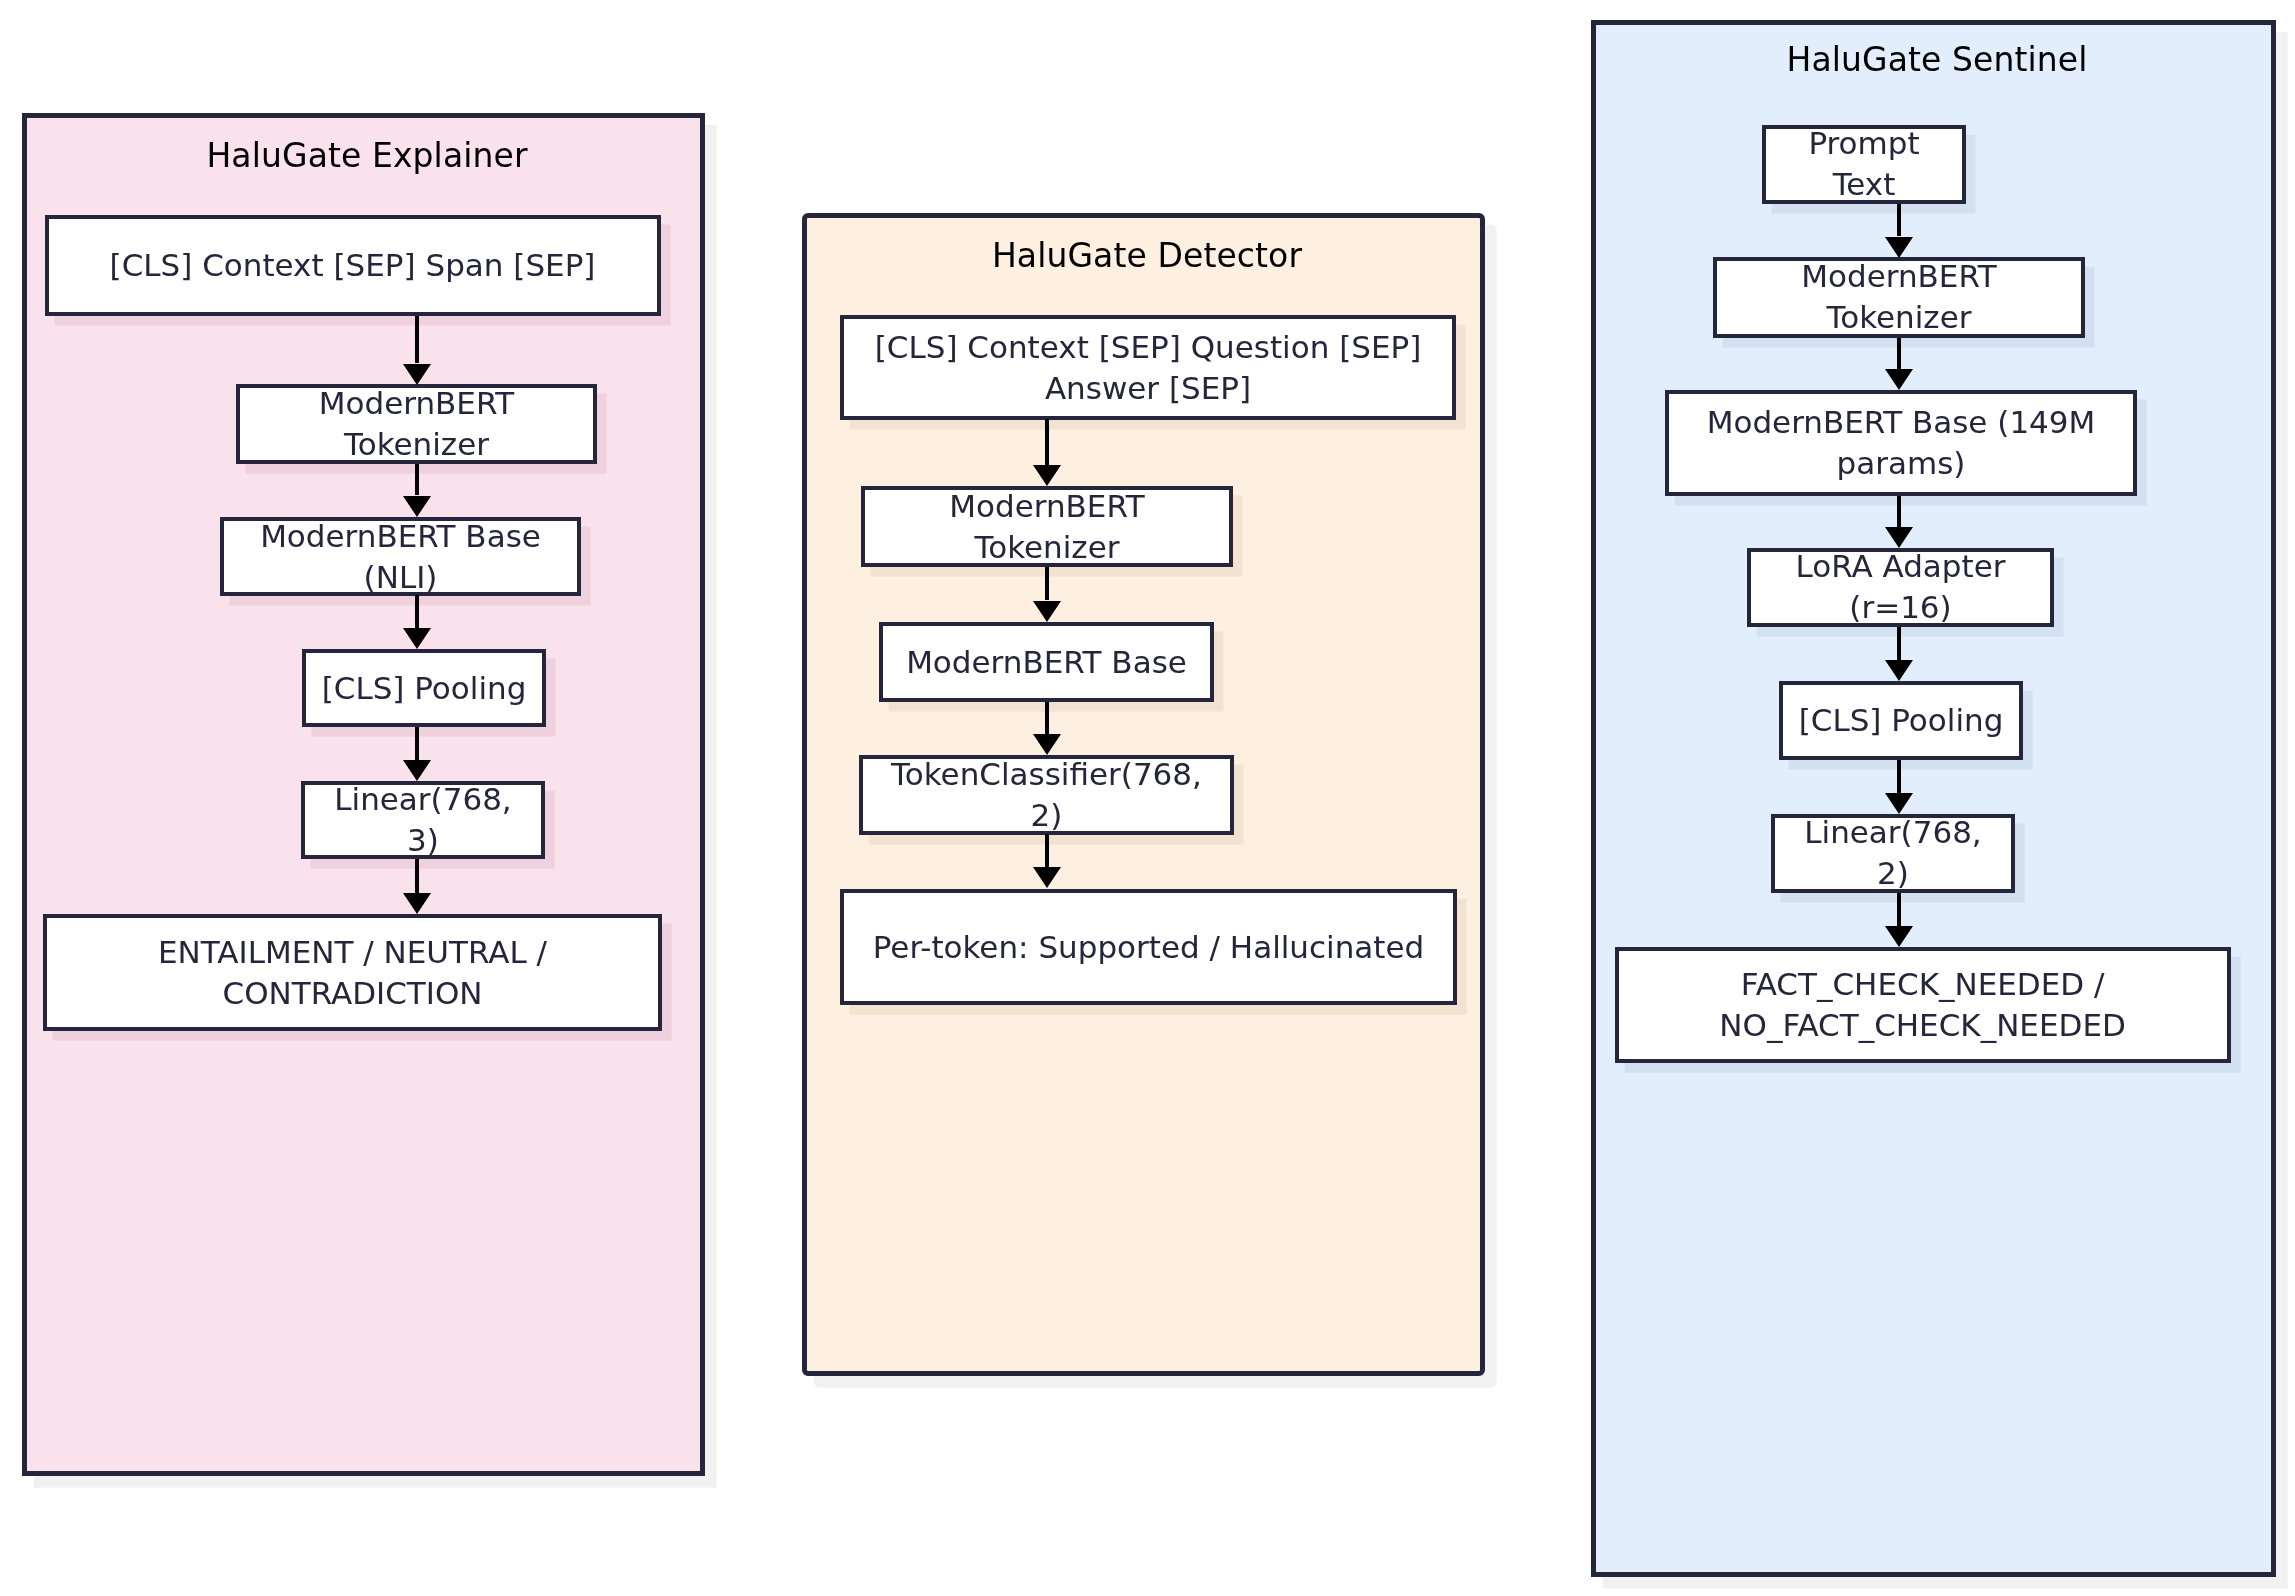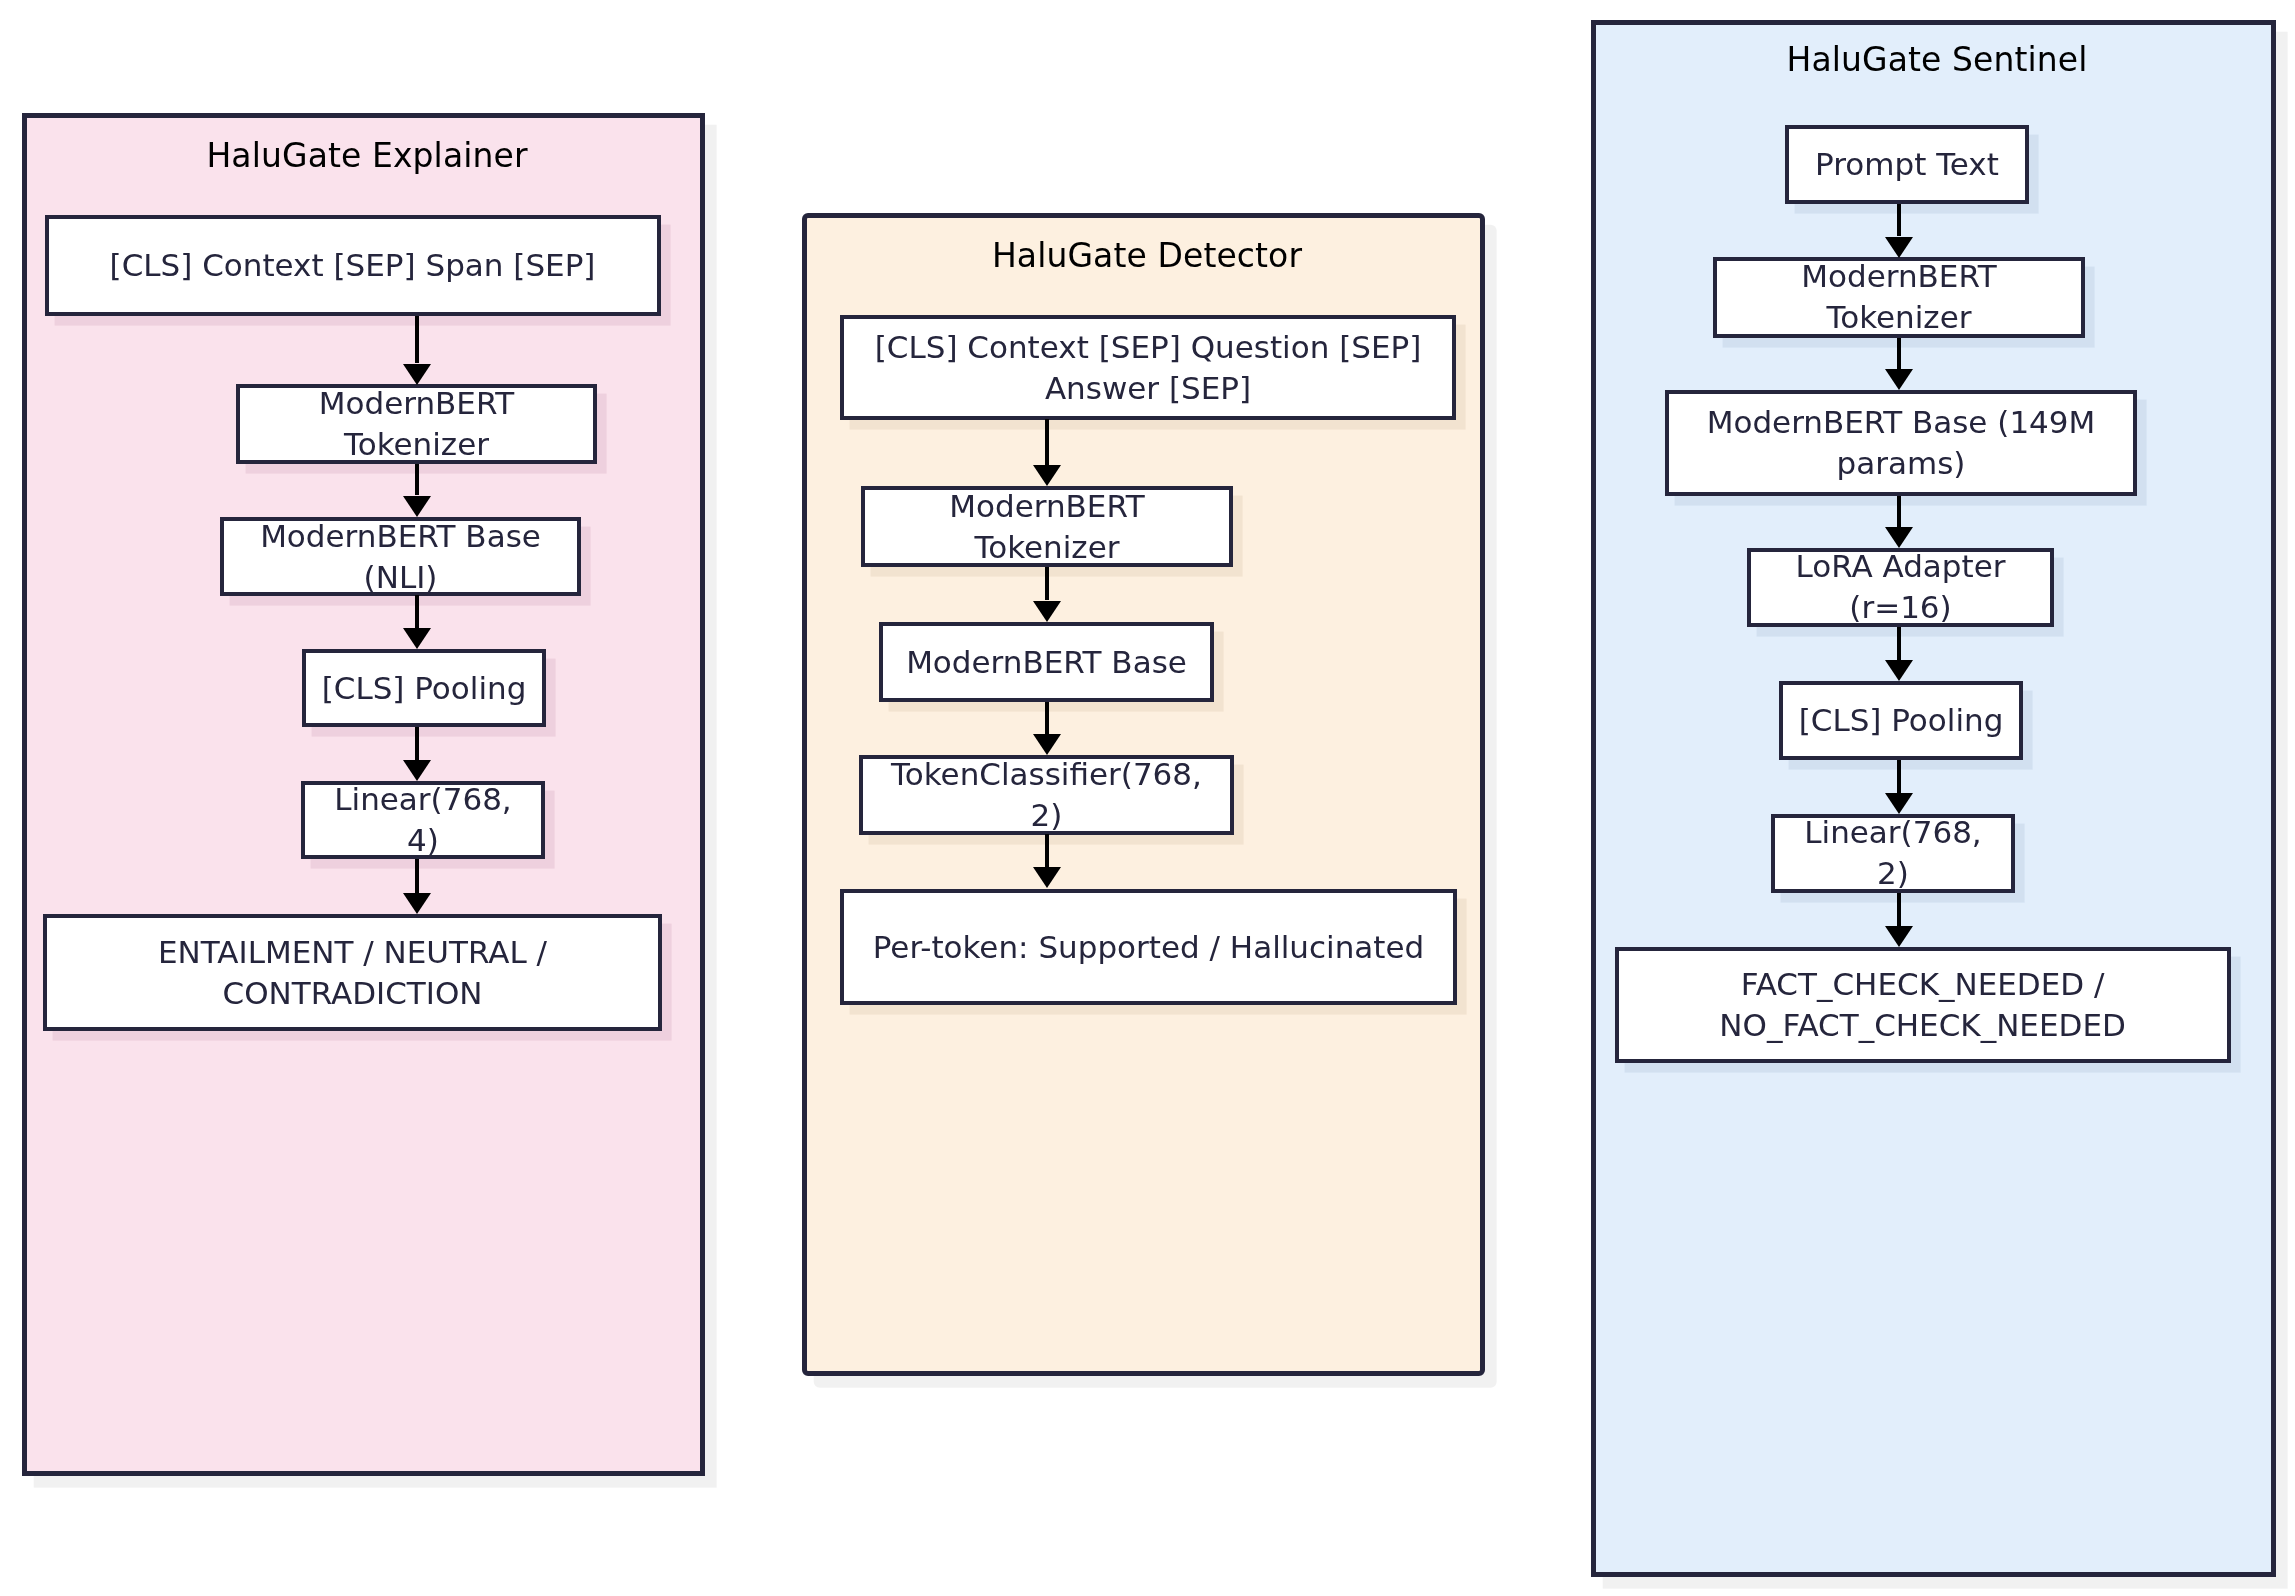--- a/index.html
+++ b/index.html
@@ -85,21 +85,21 @@
     <div class="node pinkshadow" style="left:209px; top:266px; width:361px; height:80px;">
       <span>ModernBERT Tokenizer</span>
     </div>
     <div class="node pinkshadow" style="left:193px; top:399px; width:361px; height:79px;">
       <span>ModernBERT Base (NLI)</span>
     </div>
     <div class="node pinkshadow" style="left:275px; top:531px; width:244px; height:78px;">
       <span>[CLS] Pooling</span>
     </div>
     <div class="node pinkshadow" style="left:274px; top:663px; width:244px; height:78px;">
-      <span>Linear(768, 4)</span>
+      <span>Linear(768, 3)</span>
     </div>
     <div class="node pinkshadow" style="left:16px; top:796px; width:619px; height:117px;">
       <span>ENTAILMENT / NEUTRAL / CONTRADICTION</span>
     </div>
 
     <div class="arrow" style="left:374px; top:198px; width:32px; height:69px;">
       <div class="shaft" style="height:47px;"></div>
         <div class="head"></div>
     </div>
     <div class="arrow" style="left:374px; top:346px; width:32px; height:53px;">
@@ -153,21 +153,21 @@
     </div>
     <div class="arrow" style="left:224px; top:616px; width:32px; height:54px;">
       <div class="shaft" style="height:33px;"></div>
         <div class="head"></div>
     </div>
   </div>
 
   <div class="cluster blue" style="left:1591px; top:19.7px; width:685px; height:1557px;">
     <div class="cluster-title" style="top:17.5px;">HaluGate Sentinel</div>
 
-    <div class="node blueshadow" style="left:189px; top:100px; width:244px; height:79px;">
+    <div class="node blueshadow" style="left:166px; top:100px; width:204px; height:79px;">
       <span>Prompt Text</span>
     </div>
     <div class="node blueshadow" style="left:117px; top:232px; width:372px; height:81px;">
       <span>ModernBERT Tokenizer</span>
     </div>
     <div class="node blueshadow" style="left:69px; top:365px; width:472px; height:106px;">
       <span>ModernBERT Base (149M params)</span>
     </div>
     <div class="node blueshadow" style="left:151px; top:523px; width:307px; height:79px;">
       <span>LoRA Adapter (r=16)</span>

